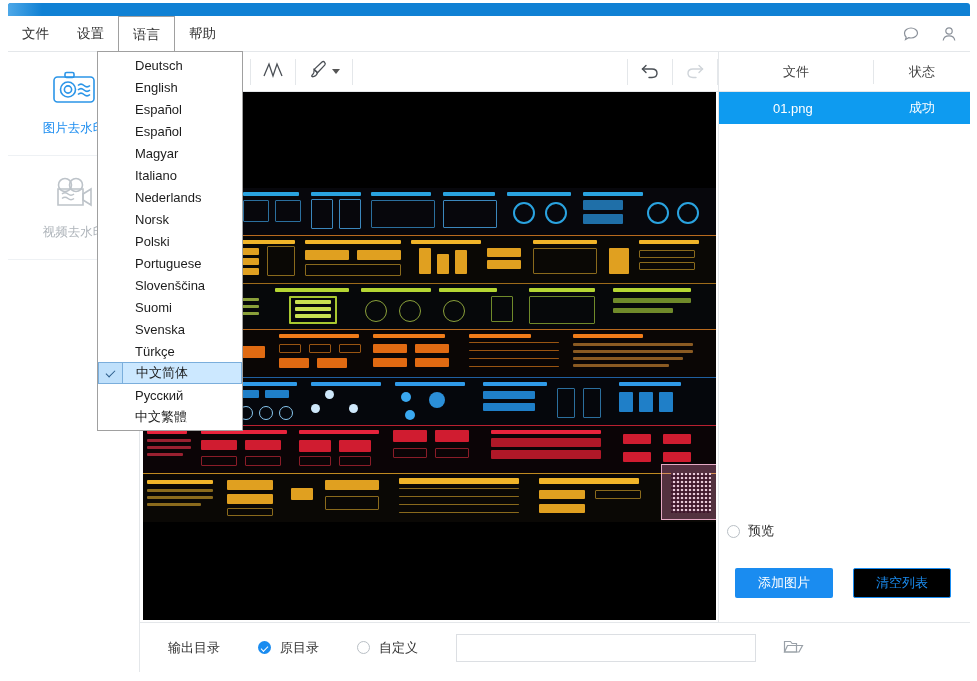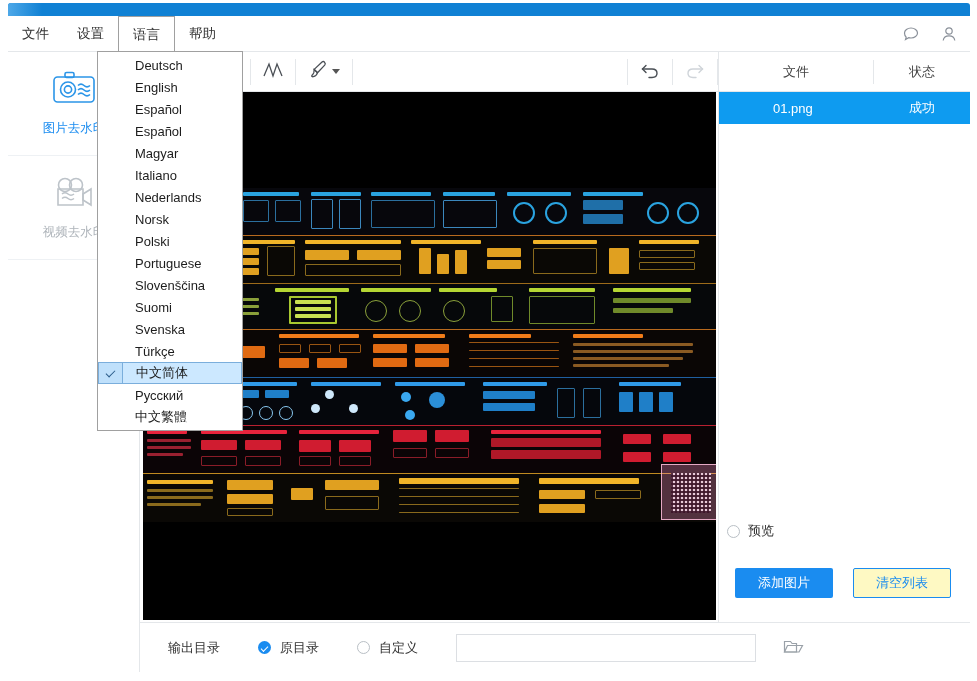--- a/index.html
+++ b/index.html
@@ -164,21 +164,21 @@
     border-left: 1.6px solid #fff; border-bottom: 1.6px solid #fff;
     transform: rotate(-45deg);
   }
   .btn-row { position: absolute; left: 16px; top: 516px; display: flex; gap: 20px; }
   .btn {
     width: 98px; height: 30px;
     display: flex; align-items: center; justify-content: center;
     font-size: 13px; border-radius: 2px; cursor: default;
   }
   .btn-primary { background: #1a8cf0; color: #fff; }
-  .btn-outline { background: #fef9c3; color: #1a8cf0; border: 1px solid #1a8cf0; }
+  .btn-outline { background: #000000; color: #1a8cf0; border: 1px solid #1a8cf0; }
 
   
   .bottombar {
     position: absolute; left: 140px; top: 622px;
     width: 830px; height: 50px;
     background: #ffffff;
     border-top: 1px solid #e4e7ea;
     display: flex; align-items: center;
   }
   .bb-label { margin-left: 28px; font-size: 13px; color: #333; }

